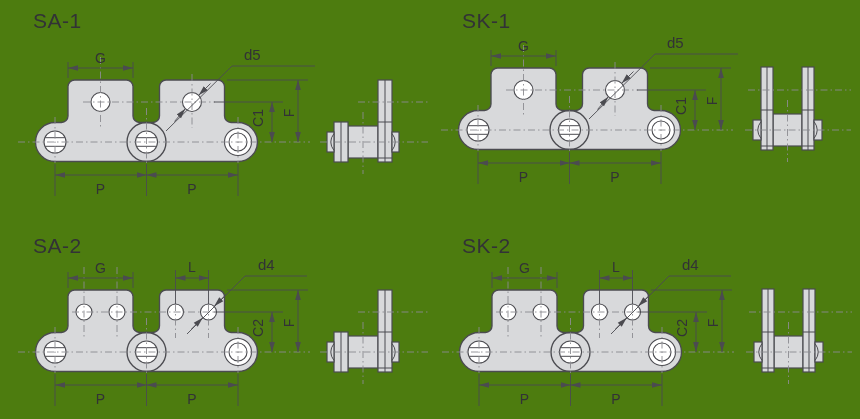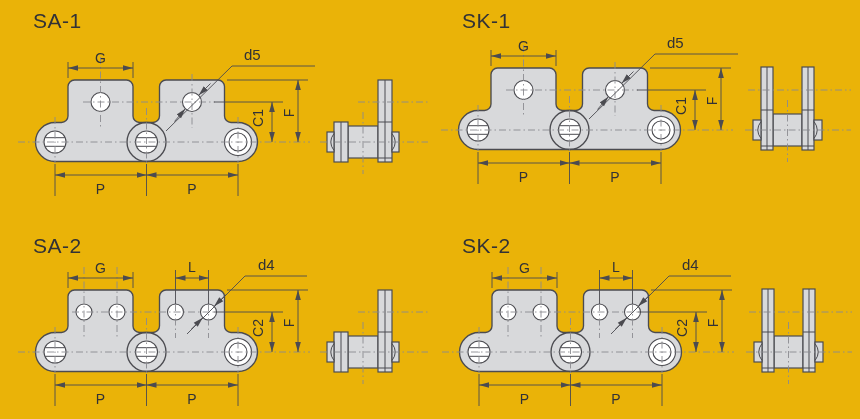--- a/index.html
+++ b/index.html
@@ -1,16 +1,16 @@
 <!DOCTYPE html>
 <html><head>
 <meta charset="utf-8">
 <style>
   html,body{margin:0;padding:0;background:#ffffff;}
-  .stage{position:relative;width:860px;height:419px;background:#eab308;overflow:hidden;}
+  .stage{position:relative;width:860px;height:419px;background:#4d7c0f;overflow:hidden;}
   svg{display:block;}
   svg text{fill:#323236;font-family:"Liberation Sans","DejaVu Sans",sans-serif;}
   .t-title{font-size:21px;letter-spacing:.5px;}
   .t-dim{font-size:14px;}
   .t-call{font-size:15px;}
   .plate{fill:#d8d9db;}
   .oline{fill:none;stroke:#4b4b50;stroke-width:1.35;stroke-linejoin:round;}
   .white{fill:#ffffff;stroke:#4b4b50;stroke-width:1.1;}
   .thin{fill:none;stroke:#4b4b50;stroke-width:1;}
   .cl{fill:none;stroke:#8b8b90;stroke-width:.9;stroke-dasharray:7 3 1.5 3;}

